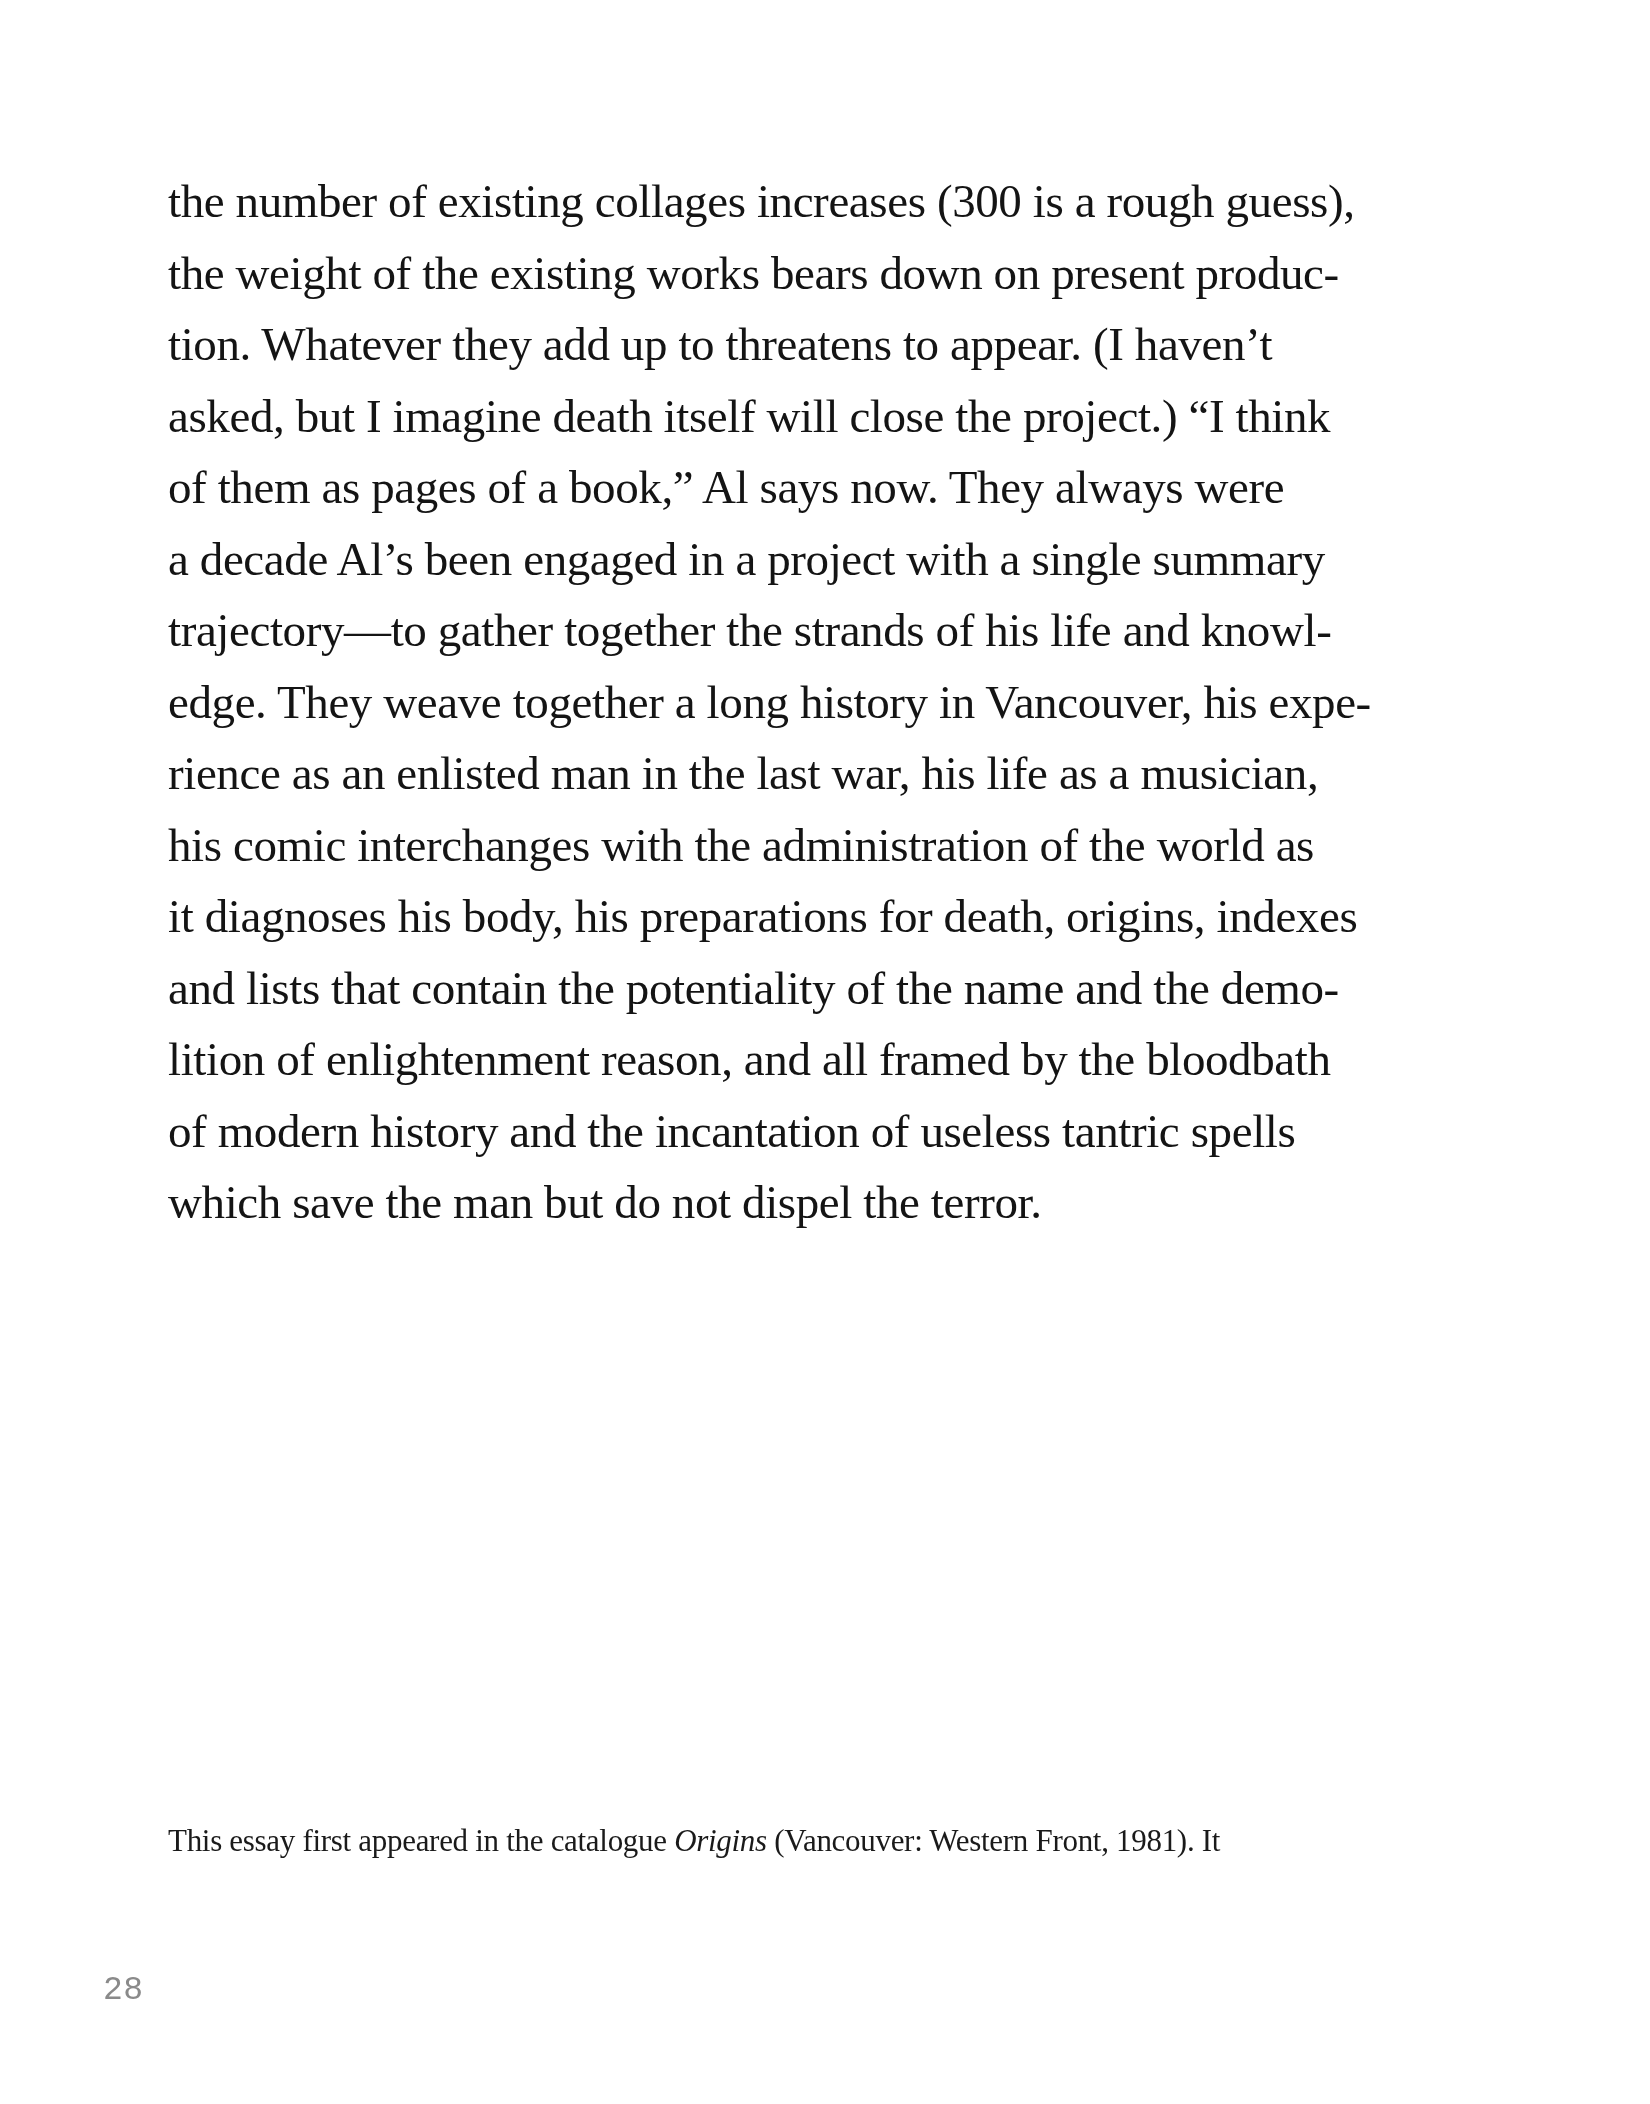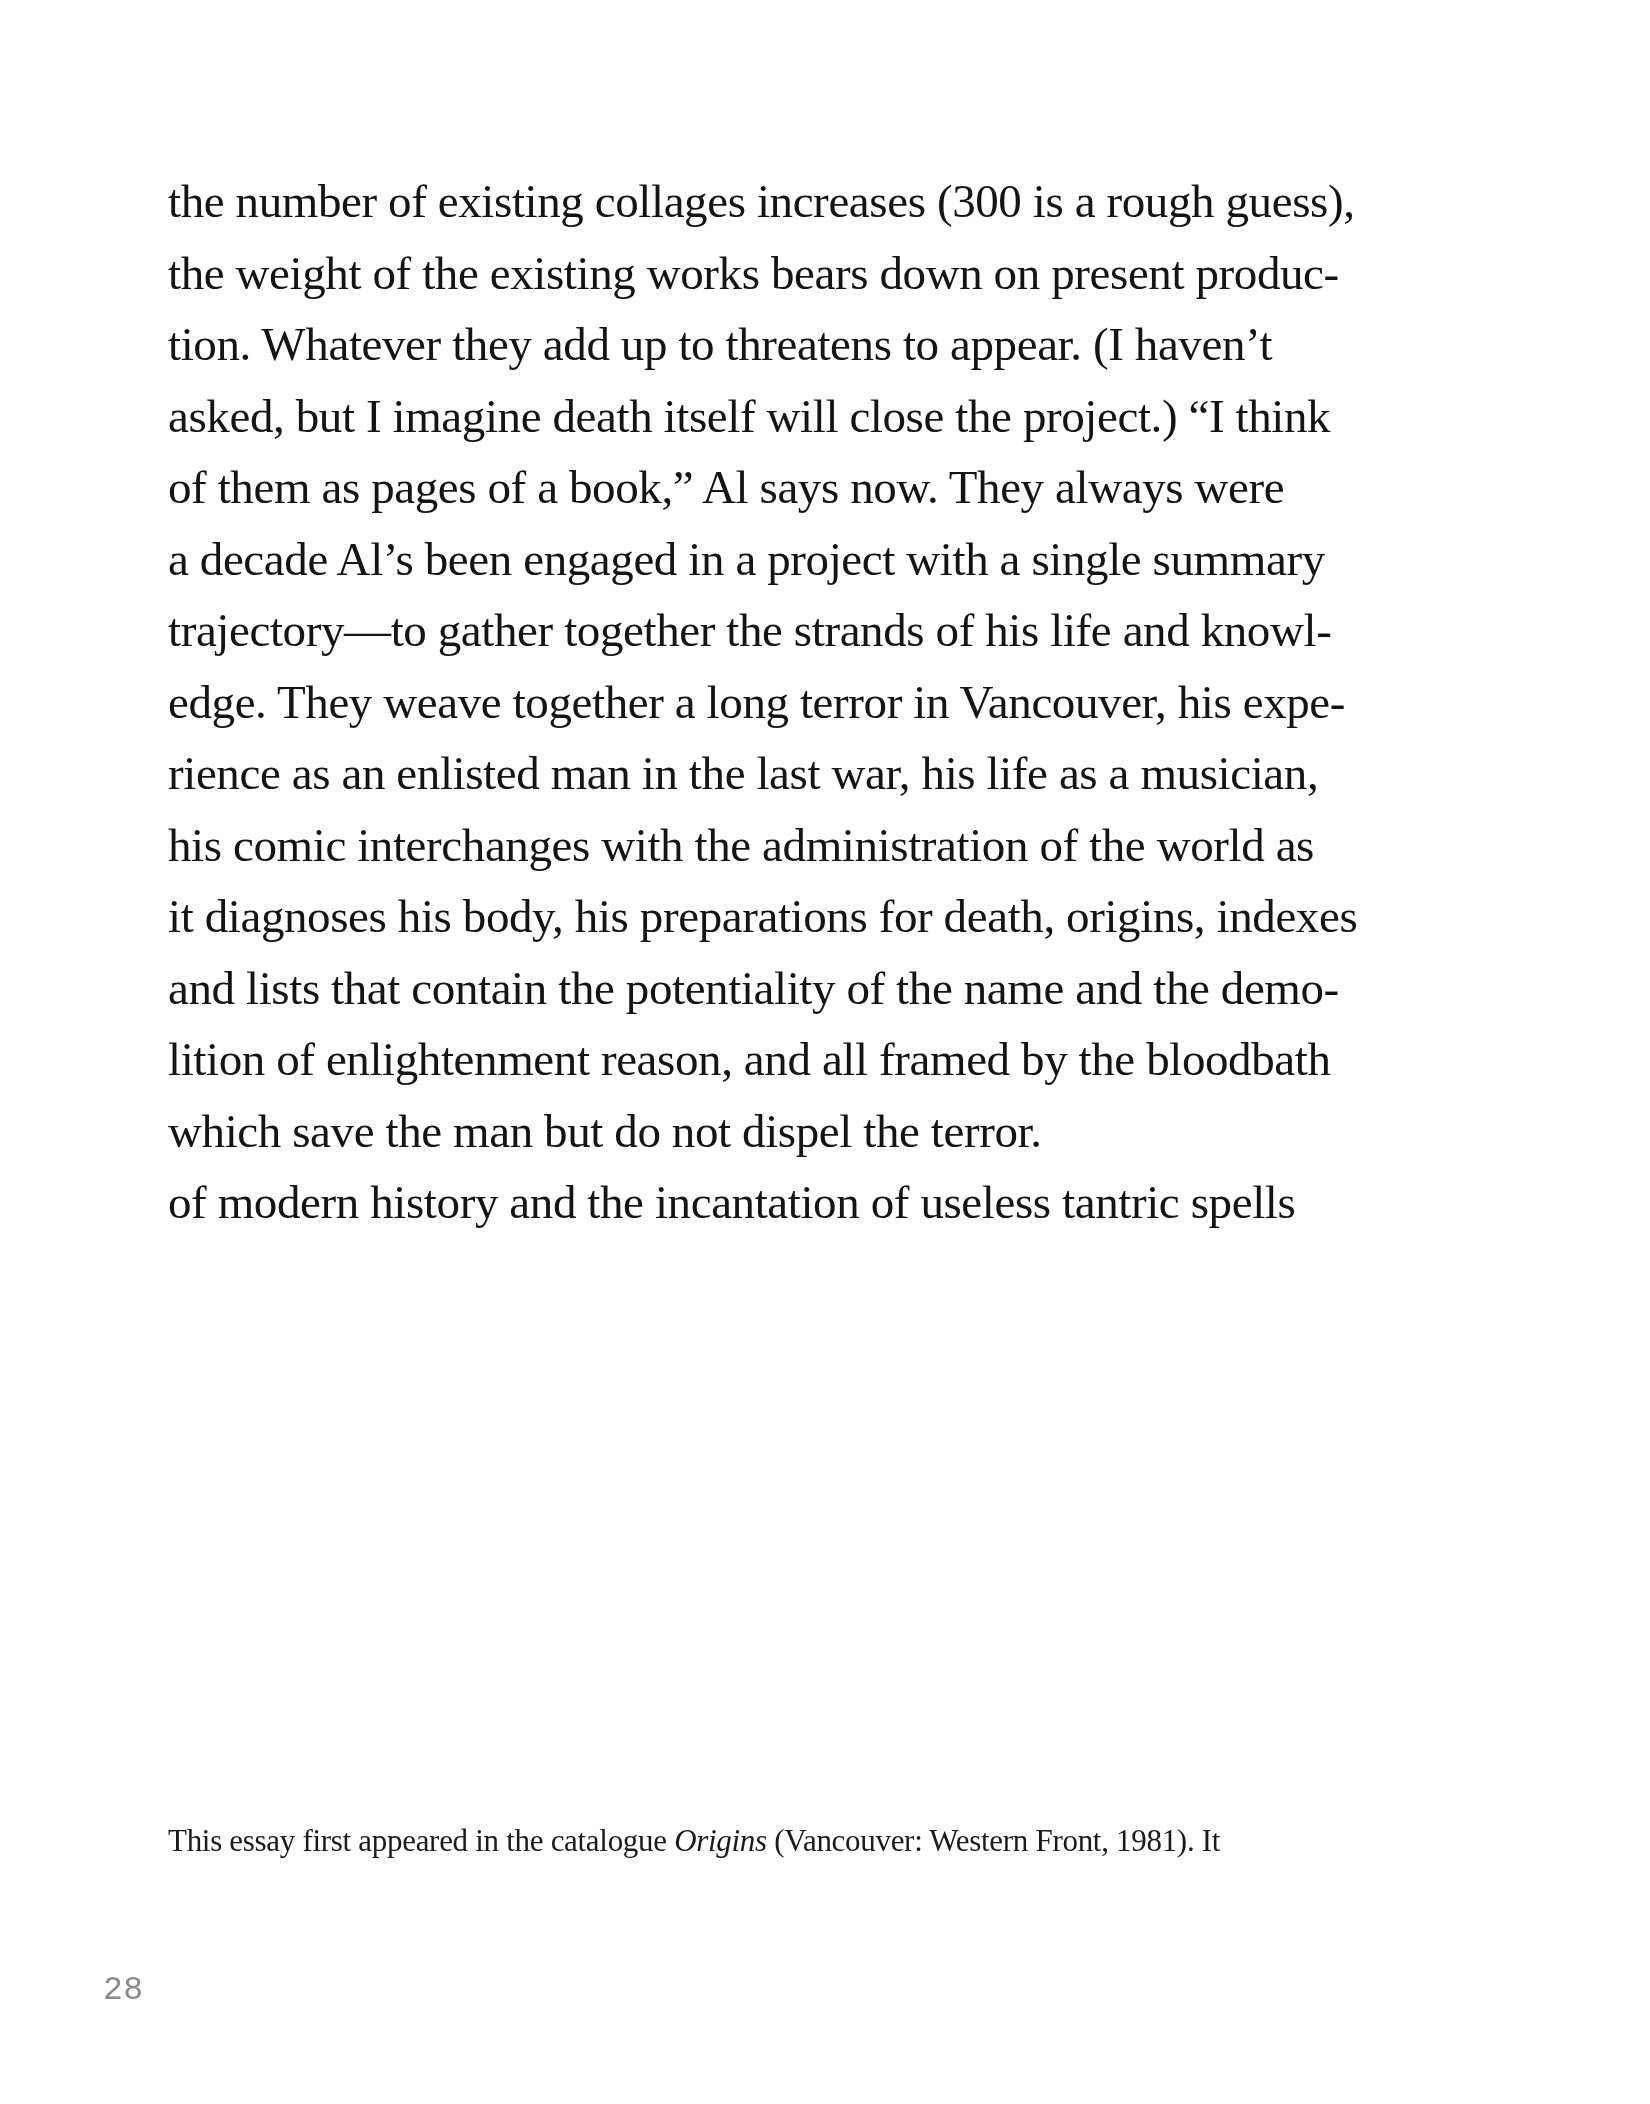--- a/index.html
+++ b/index.html
@@ -73,28 +73,28 @@
 <div class="page">
 
   <p class="body-text">
     <span class="line">the number of existing collages increases (300 is a rough guess),</span>
     <span class="line">the weight of the existing works bears down on present produc-</span>
     <span class="line">tion. Whatever they add up to threatens to appear. (I haven’t</span>
     <span class="line">asked, but I imagine death itself will close the project.) “I think</span>
     <span class="line">of them as pages of a book,” Al says now. They always were</span>
     <span class="line">a decade Al’s been engaged in a project with a single summary</span>
     <span class="line">trajectory—to gather together the strands of his life and knowl-</span>
-    <span class="line">edge. They weave together a long terror in Vancouver, his expe-</span>
+    <span class="line">edge. They weave together a long history in Vancouver, his expe-</span>
     <span class="line">rience as an enlisted man in the last war, his life as a musician,</span>
     <span class="line">his comic interchanges with the administration of the world as</span>
     <span class="line">it diagnoses his body, his preparations for death, origins, indexes</span>
     <span class="line">and lists that contain the potentiality of the name and the demo-</span>
     <span class="line">lition of enlightenment reason, and all framed by the bloodbath</span>
+    <span class="line">of modern history and the incantation of useless tantric spells</span>
     <span class="line">which save the man but do not dispel the terror.</span>
-    <span class="line">of modern history and the incantation of useless tantric spells</span>
   </p>
 
   <p class="footnote">
     <span class="line"><span>This essay first appeared in the catalogue </span><em>Origins</em><span> (Vancouver: Western Front, 1981). It</span></span>
   </p>
 
   <div class="folio">28</div>
 
 </div>
 

